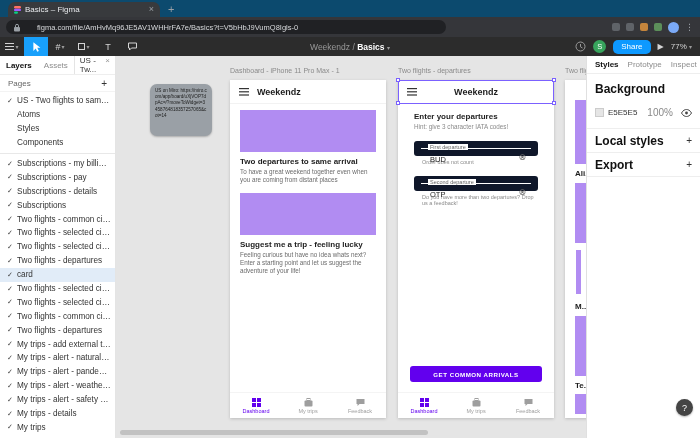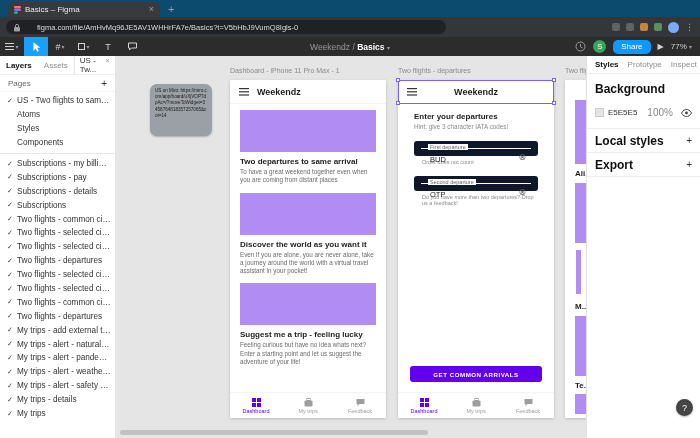--- a/index.html
+++ b/index.html
@@ -238,20 +238,24 @@
             <span class="page-label">Two flights - selected city d ...</span>
           </div>
           <div class="page-row">
             <span class="page-check">✓</span>
             <span class="page-label">Two flights - selected city details</span>
           </div>
           <div class="page-row">
             <span class="page-check">✓</span>
             <span class="page-label">Two flights - departures</span>
           </div>
+          <div class="page-row selected">
+            <span class="page-check">✓</span>
+            <span class="page-label">card</span>
+          </div>
           <div class="page-row">
             <span class="page-check">✓</span>
             <span class="page-label">Two flights - selected city - weat...</span>
           </div>
           <div class="page-row">
             <span class="page-check">✓</span>
             <span class="page-label">Two flights - selected city inboun...</span>
           </div>
           <div class="page-row">
             <span class="page-check">✓</span>
@@ -303,25 +307,20 @@
               <rect y="3.2" width="10" height="1.2" fill="#333"></rect>
               <rect y="6.4" width="10" height="1.2" fill="#333"></rect>
             </svg>
           <span class="apptitle">Weekendz</span>
         </div>
         <div class="ph-body">
           <div class="card">
             <div class="ph-img"></div>
             <h3>Two departures to same arrival</h3>
             <p>To have a great weekend together even when you are coming from distant places</p>
-          </div>
-          <div class="card">
-            <div class="ph-img"></div>
-            <h3>Discover the world as you want it</h3>
-            <p>Even if you are alone, you are never alone, take a journey around the world with a virtual travel assistant in your pocket!</p>
           </div>
           <div class="card">
             <div class="ph-img"></div>
             <h3>Suggest me a trip - feeling lucky</h3>
             <p>Feeling curious but have no idea whats next? Enter a starting point and let us suggest the adventure of your life!</p>
           </div>
         </div>
         <div class="bottom-nav">
             <div class="nav-item active">
               <svg width="9" height="9" viewBox="0 0 9 9">

